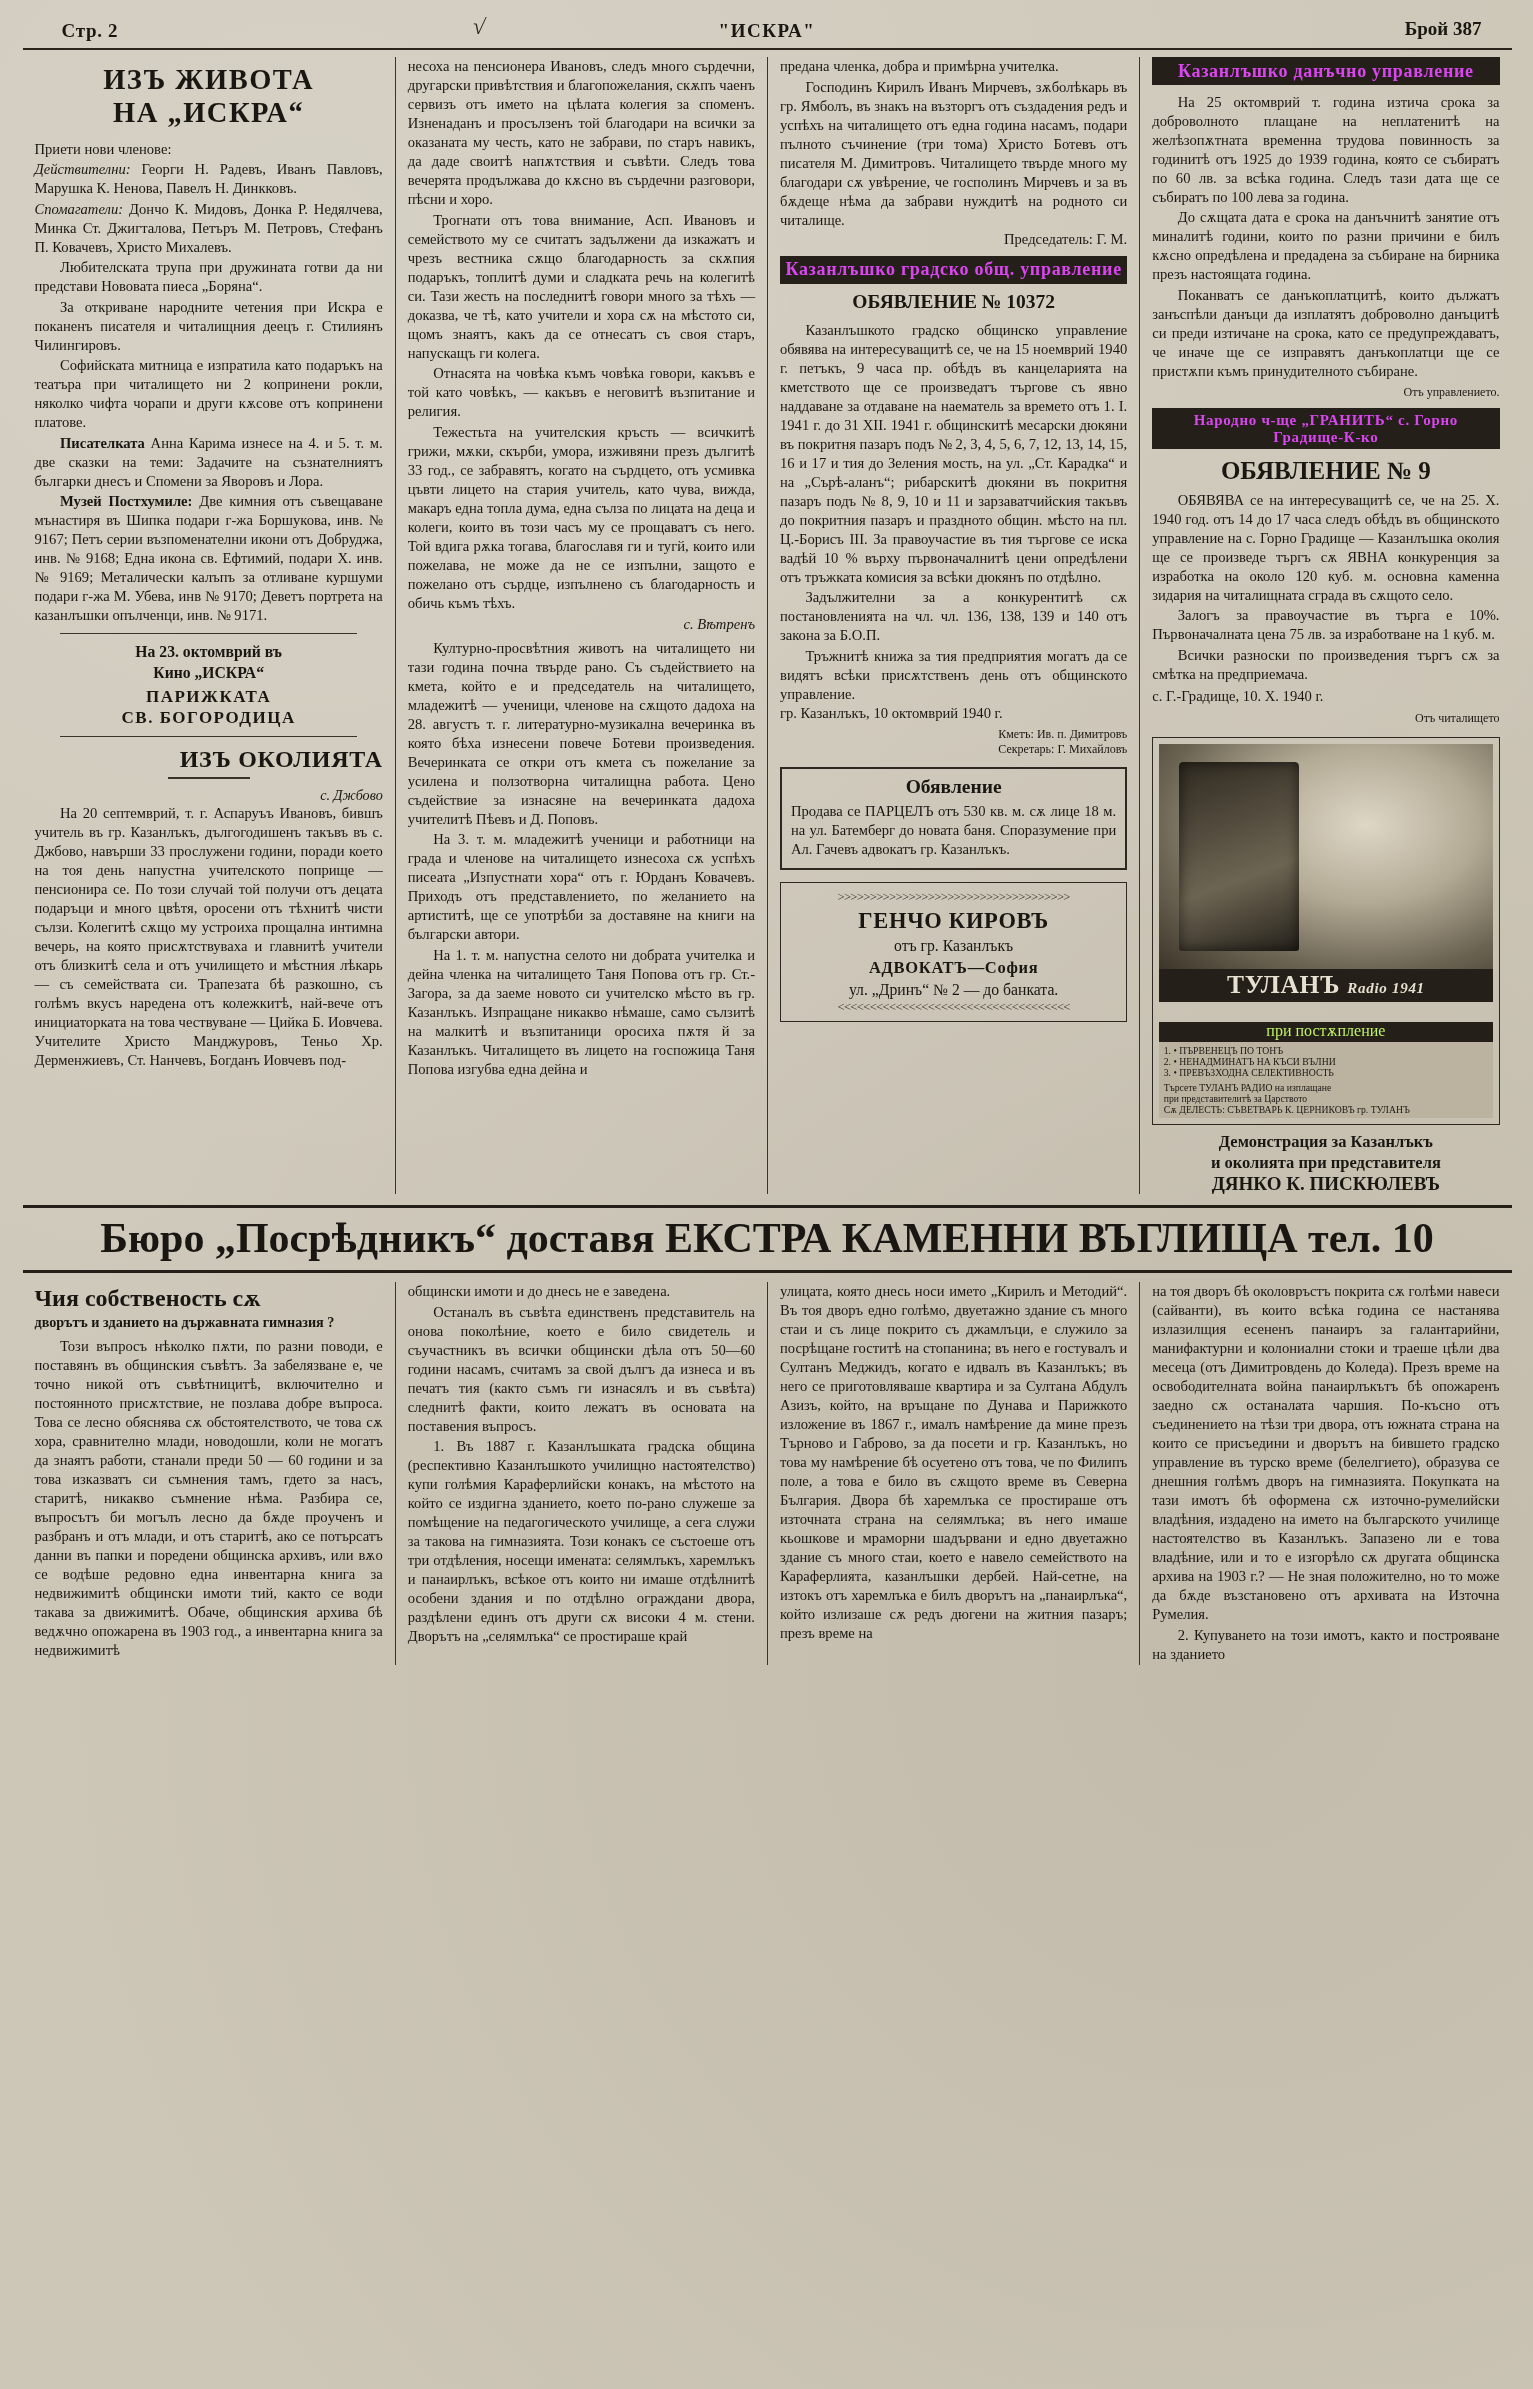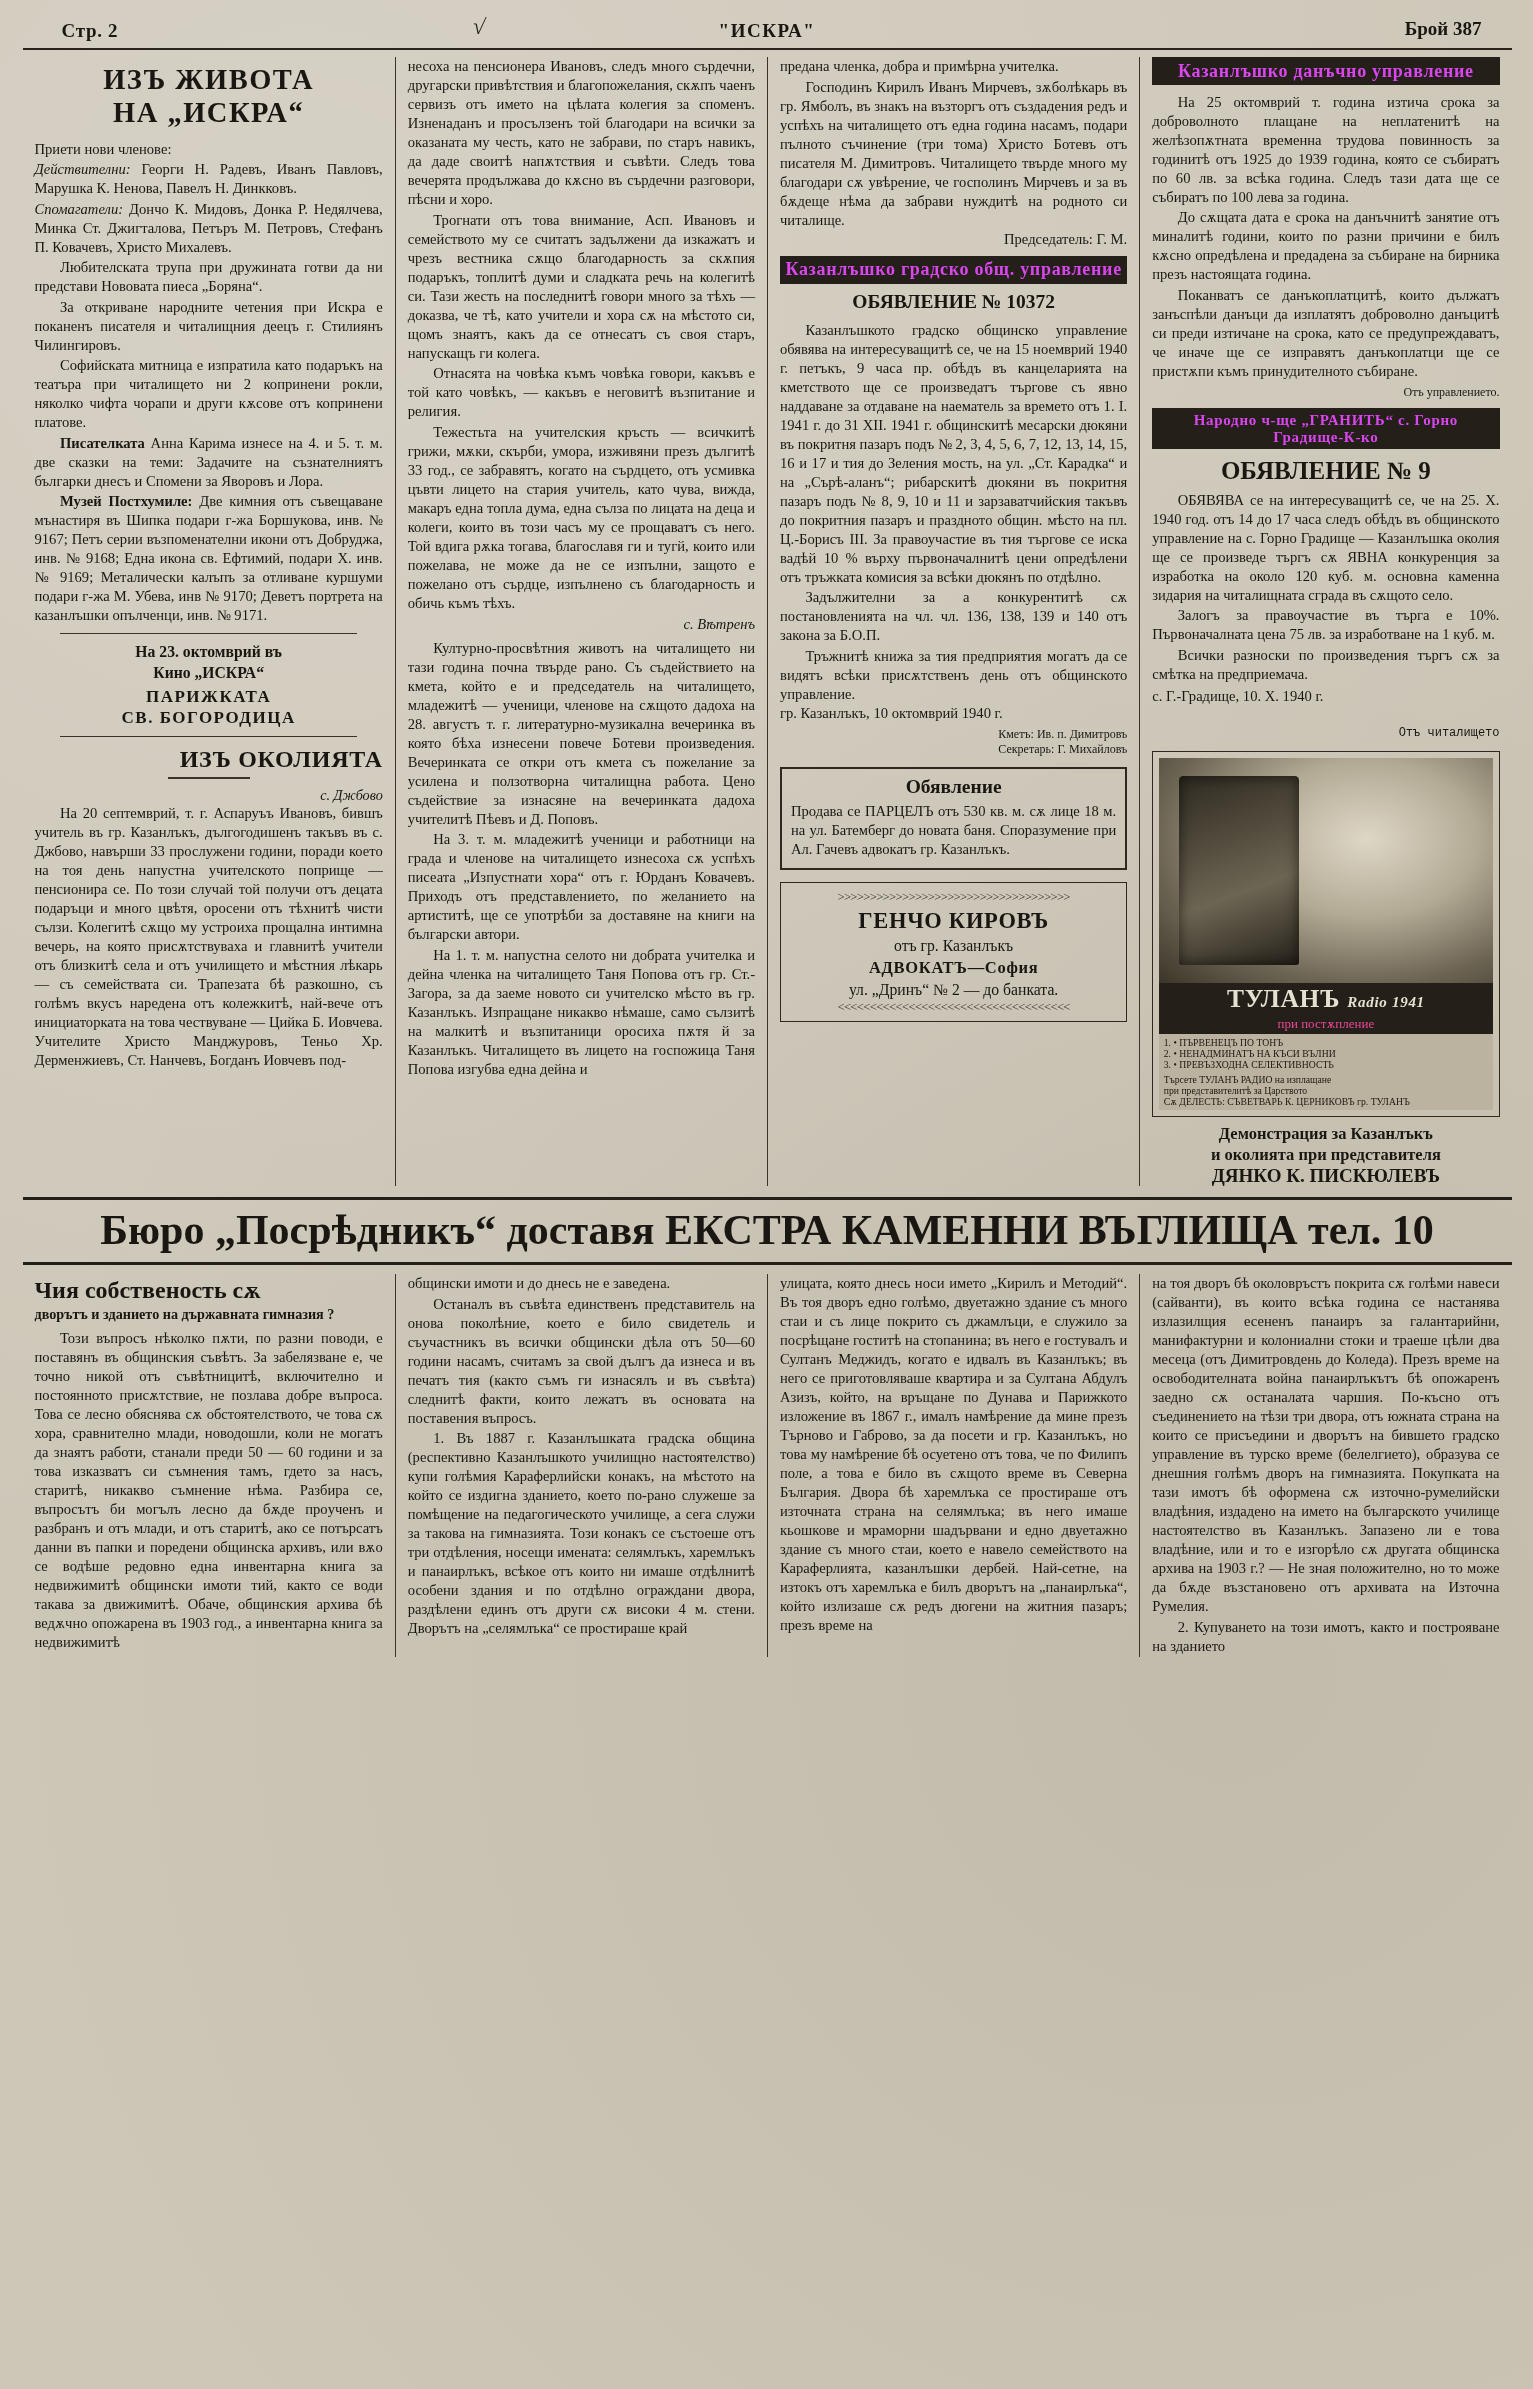--- a/index.html
+++ b/index.html
@@ -257,29 +257,29 @@
       <p>До сѫщата дата е срока на данъчнитѣ занятие отъ миналитѣ години, които по разни причини е билъ кѫсно опредѣлена и предадена за събиране на бирника презъ настоящата година.</p>
       <p>Поканватъ се данъкоплатцитѣ, които дължатъ занъспѣли данъци да изплатятъ доброволно данъцитѣ си преди изтичане на срока, като се предупреждаватъ, че иначе ще се изправятъ данъкоплатци ще се пристѫпи къмъ принудителното събиране.</p>
       <div class="right" style="margin:4.5px 0 7.5px;">Отъ управлението.</div>
 
       <div class="blackbar" style="font-size:15px;">Народно ч-ще „ГРАНИТЬ“ с. Горно Градище-К-ко</div>
       <div class="center b" style="font-size:25px;margin:7.5px 0 6px;">ОБЯВЛЕНИЕ № 9</div>
       <p>ОБЯВЯВА се на интересуващитѣ се, че на 25. X. 1940 год. отъ 14 до 17 часа следъ обѣдъ въ общинското управление на с. Горно Градище — Казанлъшка околия ще се произведе търгъ сѫ ЯВНА конкуренция за изработка на около 120 куб. м. основна каменна зидария на читалищната сграда въ сѫщото село.</p>
       <p>Залогъ за правоучастие въ търга е 10%. Първоначалната цена 75 лв. за изработване на 1 куб. м.</p>
       <p>Всички разноски по произведения търгъ сѫ за смѣтка на предприемача.</p>
       <div style="text-indent:0;font-size:14.6px;margin-top:4.5px;">с. Г.-Градище, 10. X. 1940 г.</div>
-      <div class="right" style="margin-top:21px;font-family:Liberation Mono, monospace;">Отъ читалището</div>
+      <div class="right" style="margin-top:6px;">Отъ читалището</div>
 
       <div class="radioad">
         <div class="radiopic"></div>
         <div class="radioband">
           <span>ТУЛАНЪ</span>
           <span style="font-size:15px;font-style:italic;">Radio 1941</span>
         </div>
-        <div style="background:#241f18;color:#ec4899;text-align:center;font-size:13px;padding-bottom:2.2px;">при постѫпление</div>
+        <div style="background:#241f18;color:#bef264;text-align:center;font-size:16px;padding-bottom:2.2px;margin-top:20px;">при постѫпление</div>
         <div class="radiolines">
           <div>1. • ПЪРВЕНЕЦЪ ПО ТОНЪ</div>
           <div>2. • НЕНАДМИНАТЪ НА КЪСИ ВЪЛНИ</div>
           <div>3. • ПРЕВЪЗХОДНА СЕЛЕКТИВНОСТЬ</div>
           <div style="margin-top:3px;">Търсете ТУЛАНЪ РАДИО на изплащане</div>
           <div>при представителитѣ за Царството</div>
           <div>Сѫ ДЕЛЕСТЬ: СЪВЕТВАРЬ К. ЦЕРНИКОВЪ гр. ТУЛАНЪ</div>
         </div>
       </div>
       <div class="radiofoot">

